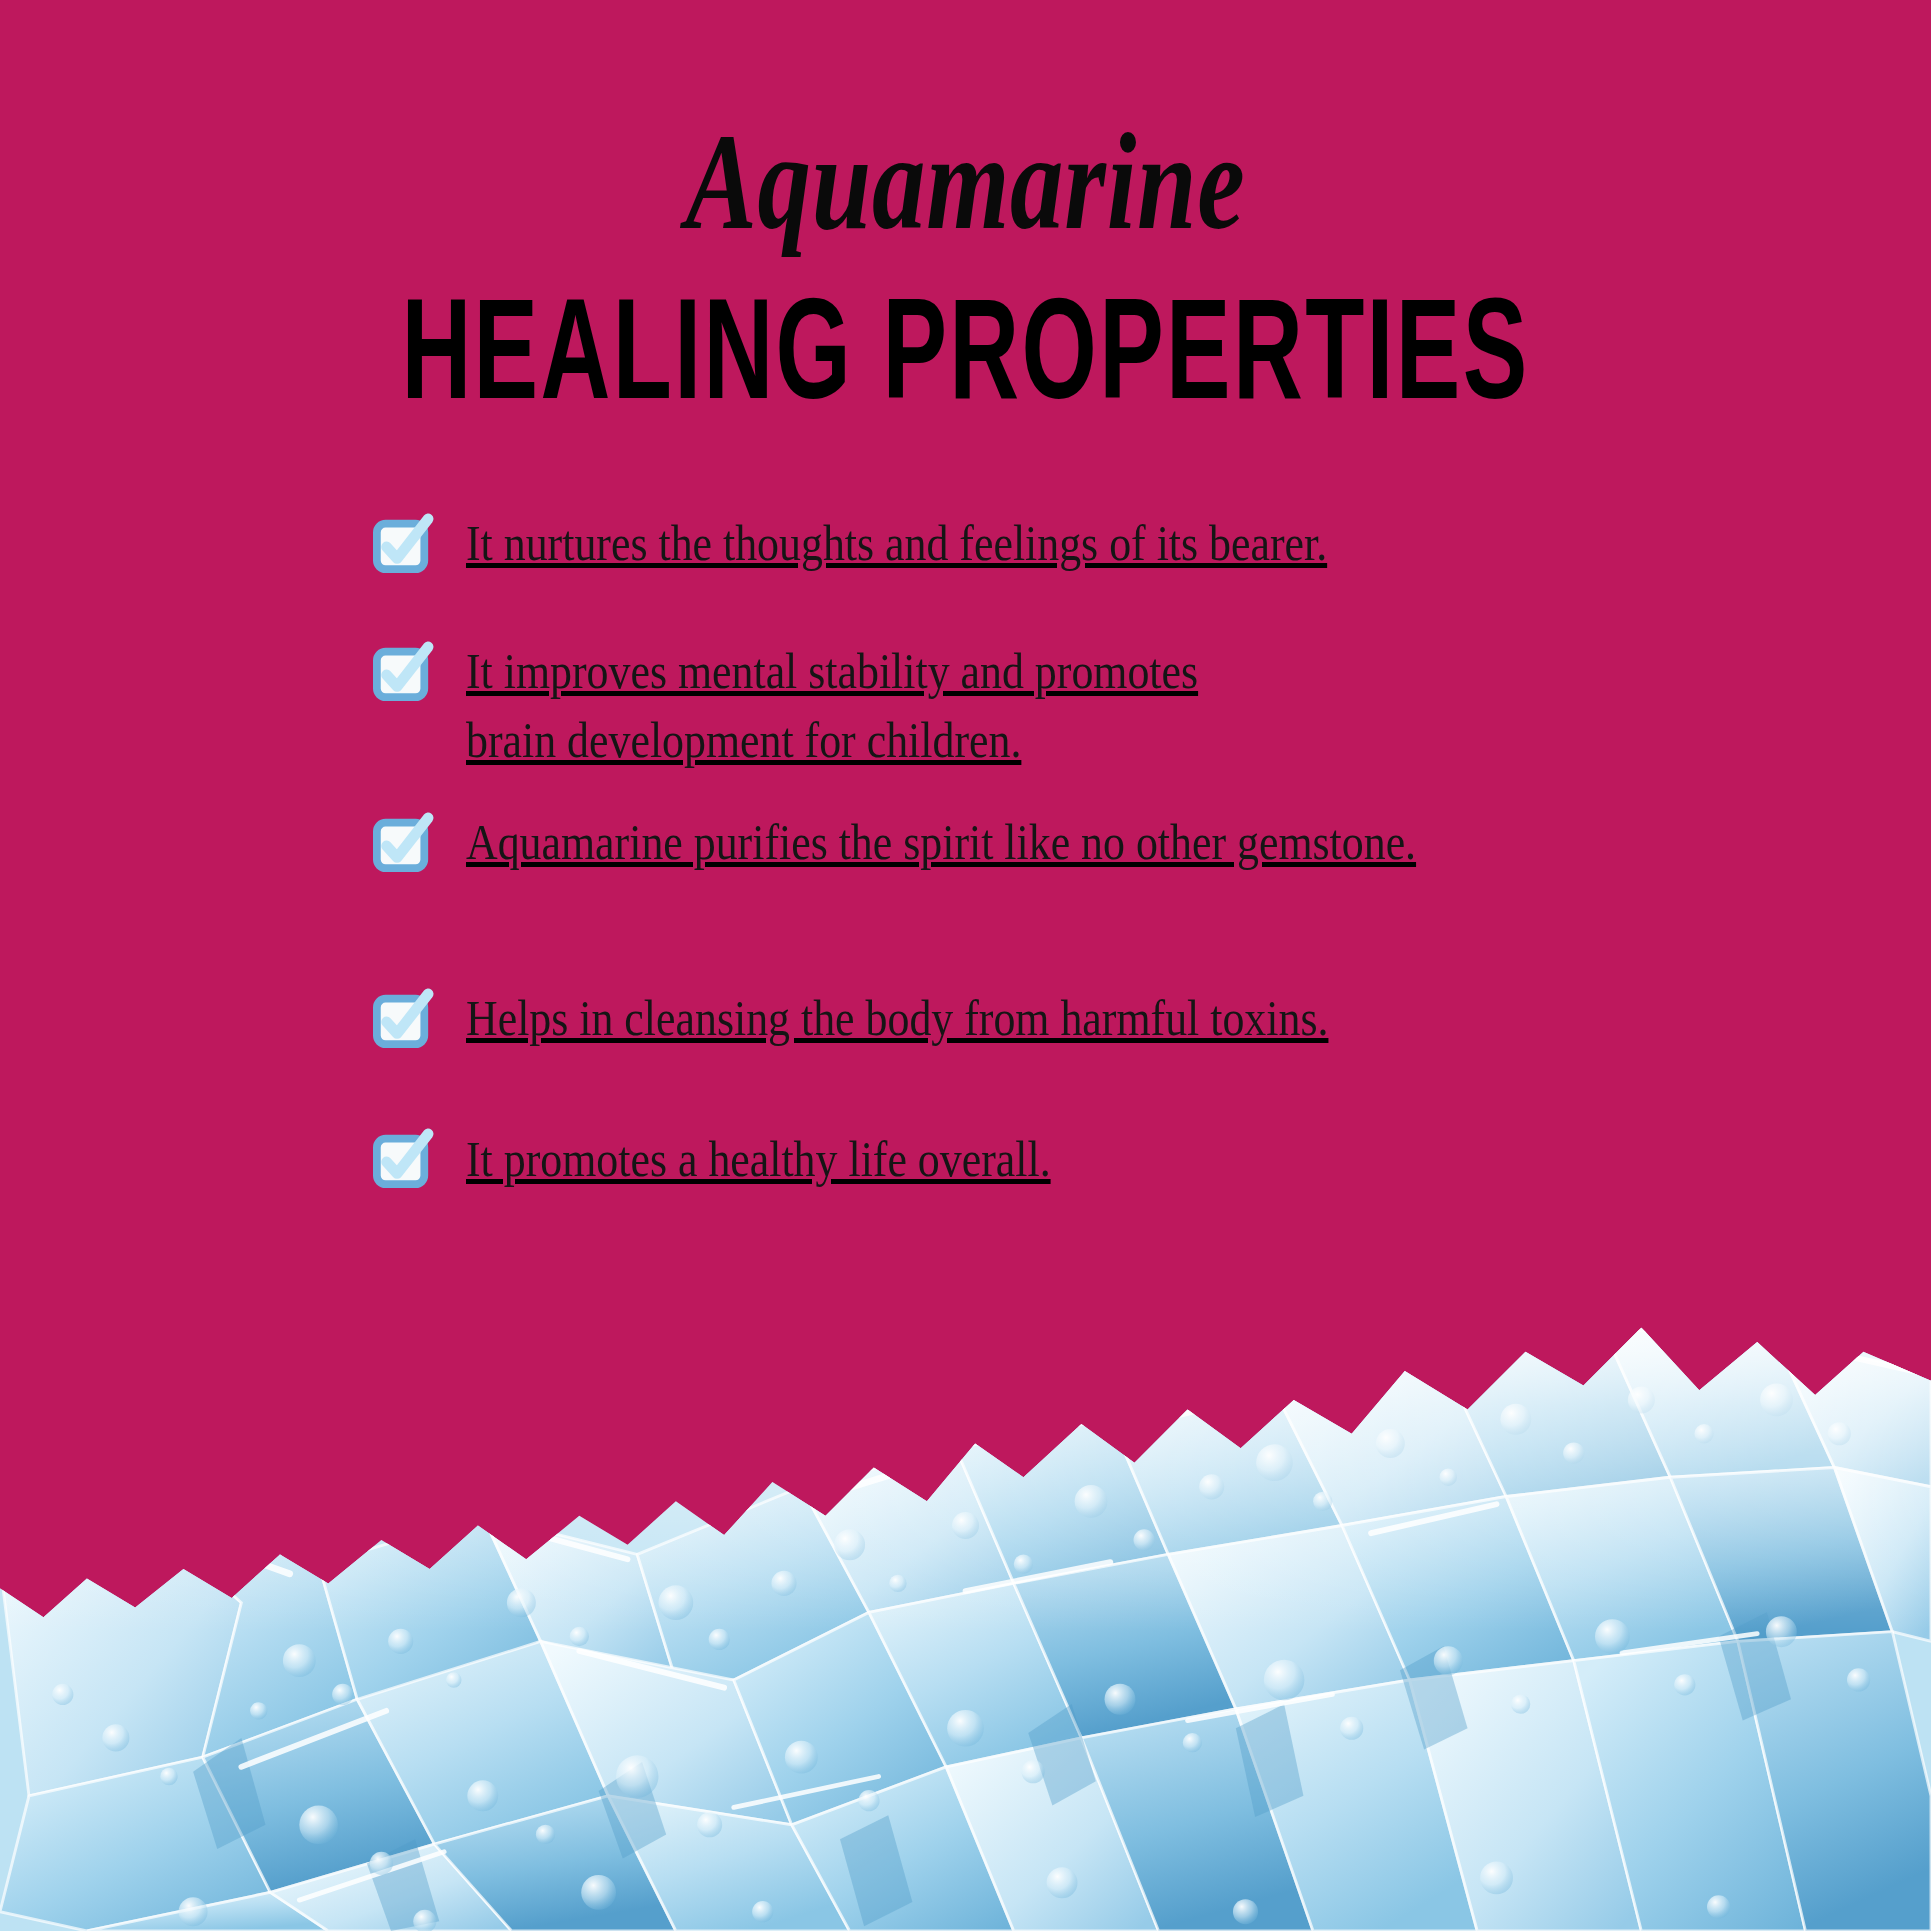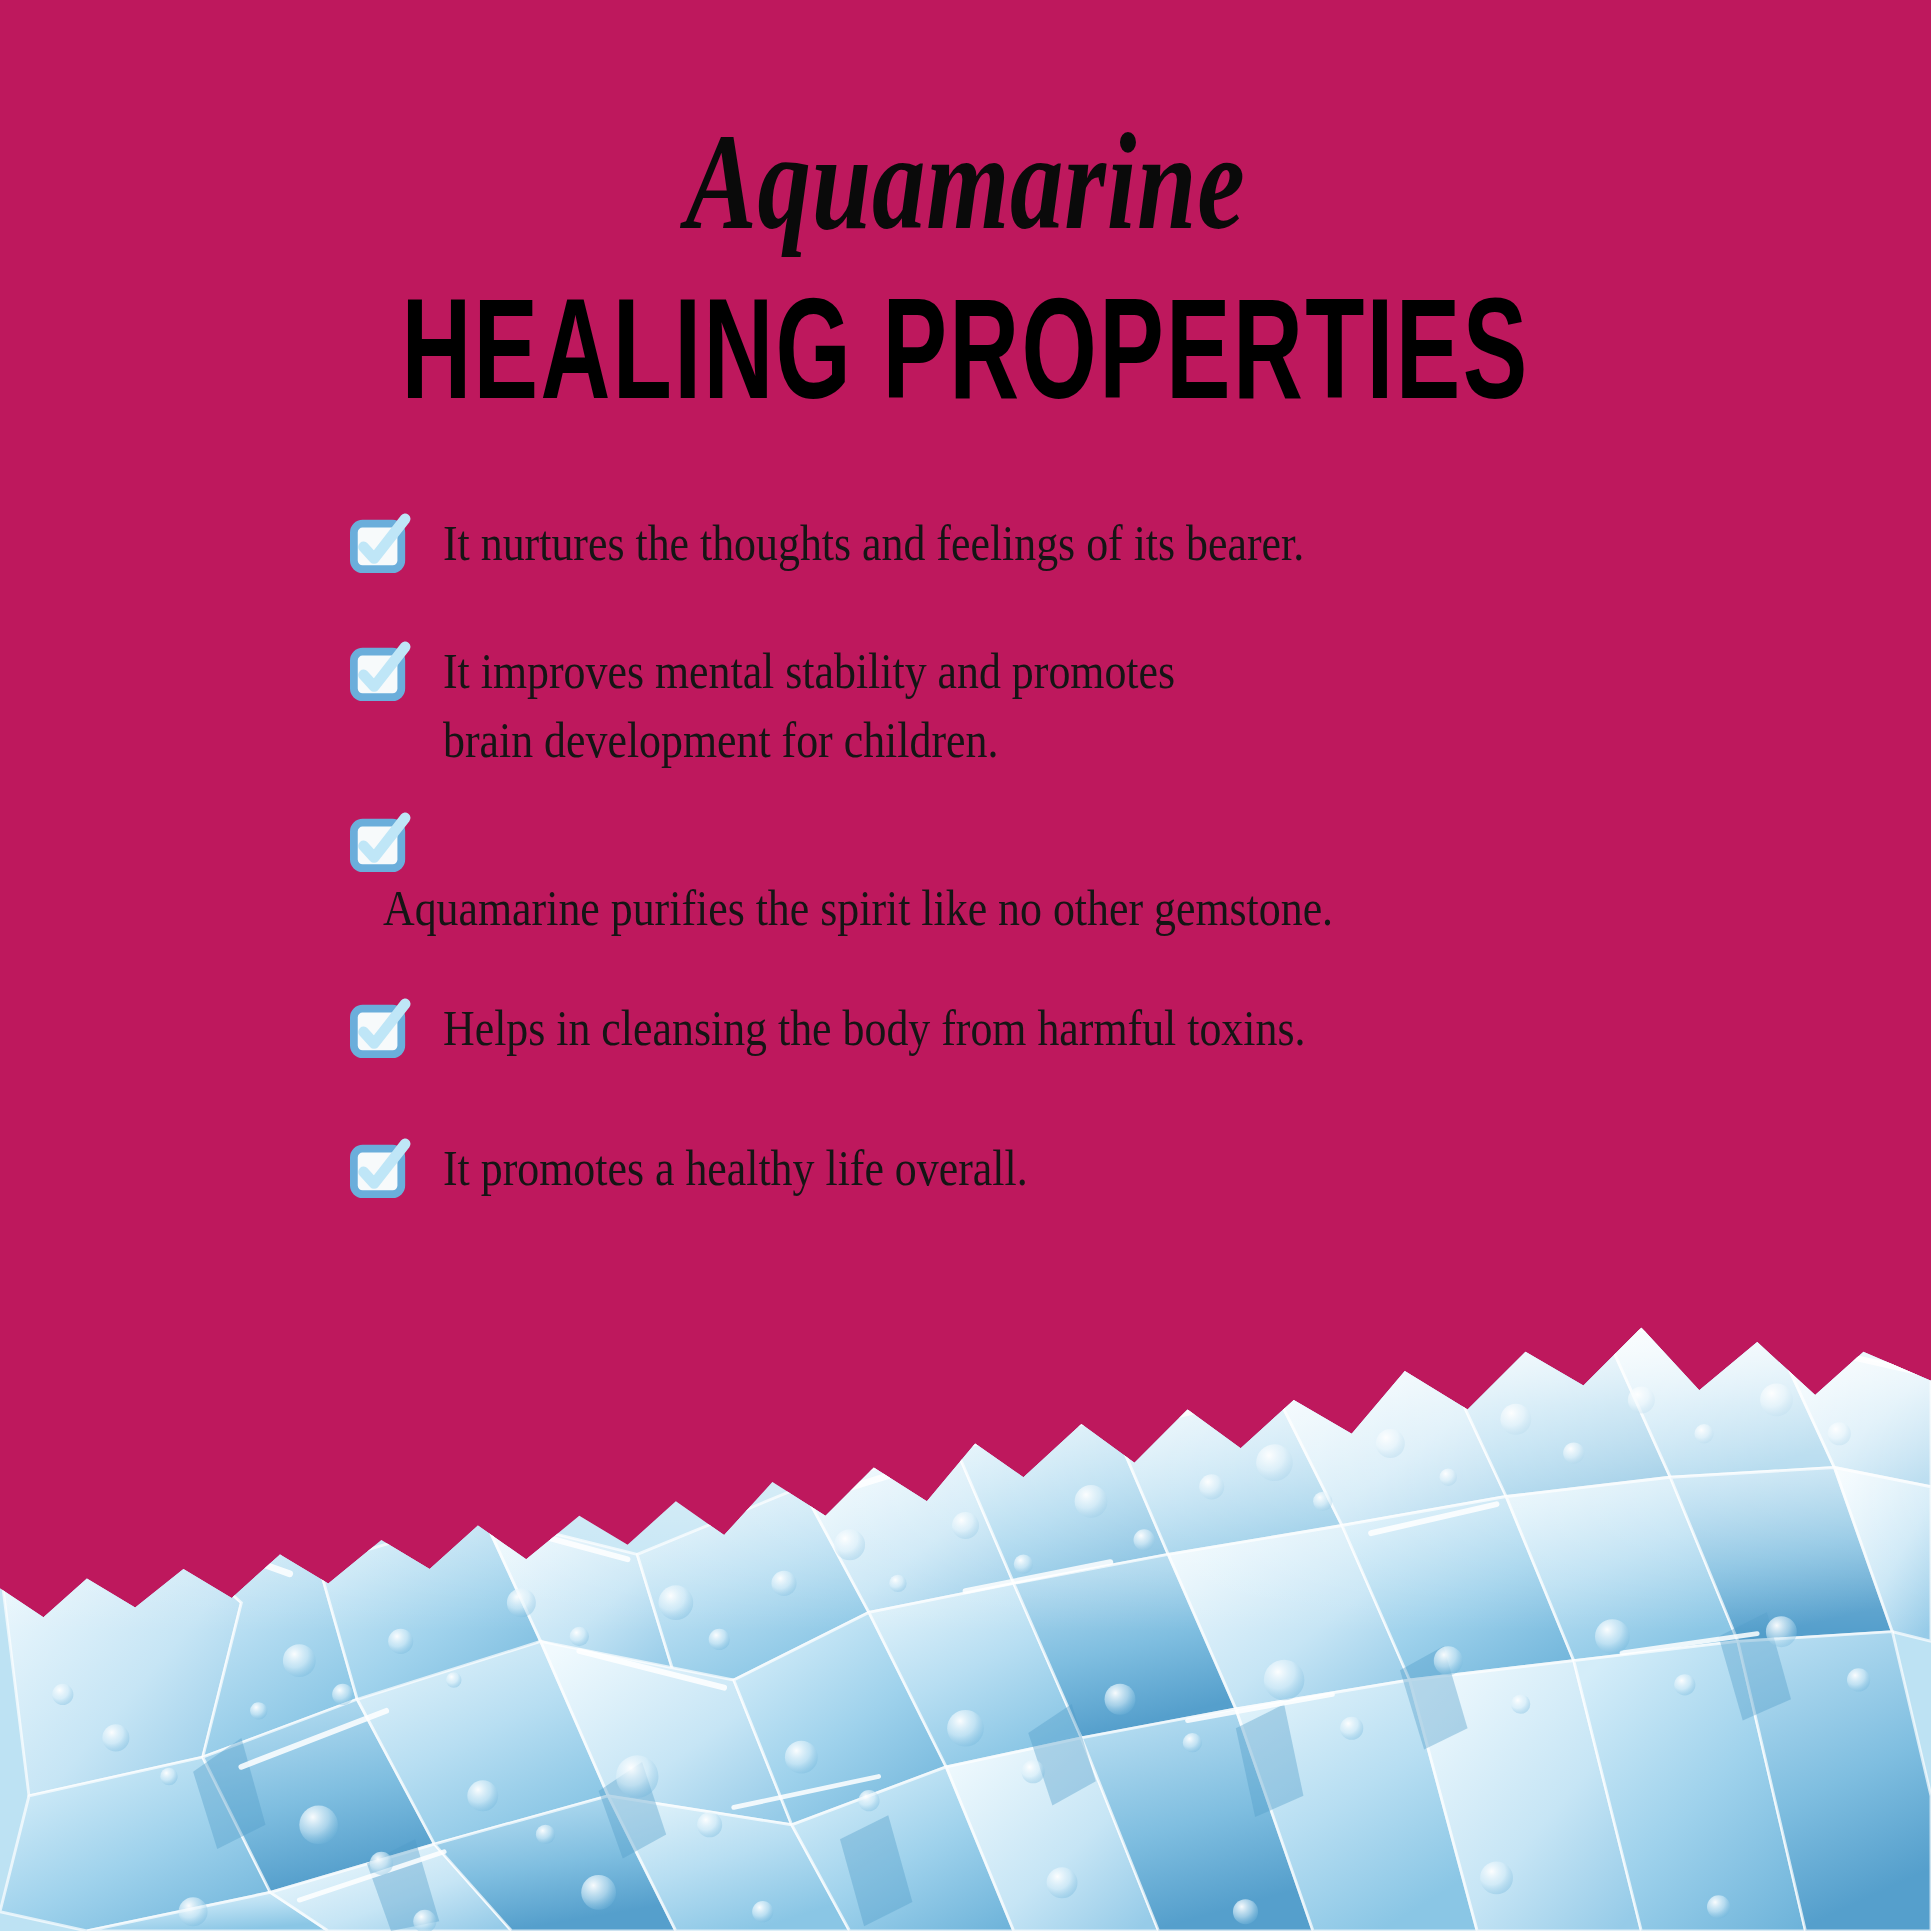--- a/index.html
+++ b/index.html
@@ -50,22 +50,23 @@
     transform-origin: center top;
     display: block;
     white-space: nowrap;
     margin-top: 27px;
   }
 
   
   .checklist {
     position: absolute;
     top: 509px;
-    left: 350px;
+    left: 373px;
     width: 1419px;
+    text-decoration: underline;
   }
   .check-item {
     display: flex;
     align-items: flex-start;
     margin-bottom: 4px;
   }
   .check-item + .check-item {
     margin-top: 0;
   }
   .check-icon {
@@ -136,21 +137,21 @@
       <span class="check-icon">
         <svg viewBox="0 0 62 62" xmlns="http://www.w3.org/2000/svg">
           <rect x="4" y="9" width="49" height="47" rx="9" ry="9" fill="#F7FAFB" stroke="#6BAEDB" stroke-width="8"></rect>
           <path d="M14 33 L25 45 L57 4" fill="none" stroke="#BFE6F7" stroke-width="11" stroke-linecap="round" stroke-linejoin="round"></path>
         </svg>
       </span>
       <span class="check-text">It improves mental stability and promotes
 brain development for children.</span>
     </div>
 
-    <div class="check-item" style="margin-bottom:52px;flex-direction:column;">
+    <div class="check-item" style="margin-bottom:108px;">
       <span class="check-icon">
         <svg viewBox="0 0 62 62" xmlns="http://www.w3.org/2000/svg">
           <rect x="4" y="9" width="49" height="47" rx="9" ry="9" fill="#F7FAFB" stroke="#6BAEDB" stroke-width="8"></rect>
           <path d="M14 33 L25 45 L57 4" fill="none" stroke="#BFE6F7" stroke-width="11" stroke-linecap="round" stroke-linejoin="round"></path>
         </svg>
       </span>
       <span class="check-text">Aquamarine purifies the spirit like no other gemstone.</span>
     </div>
 
     <div class="check-item" style="margin-bottom:72px;margin-top:35px;">

